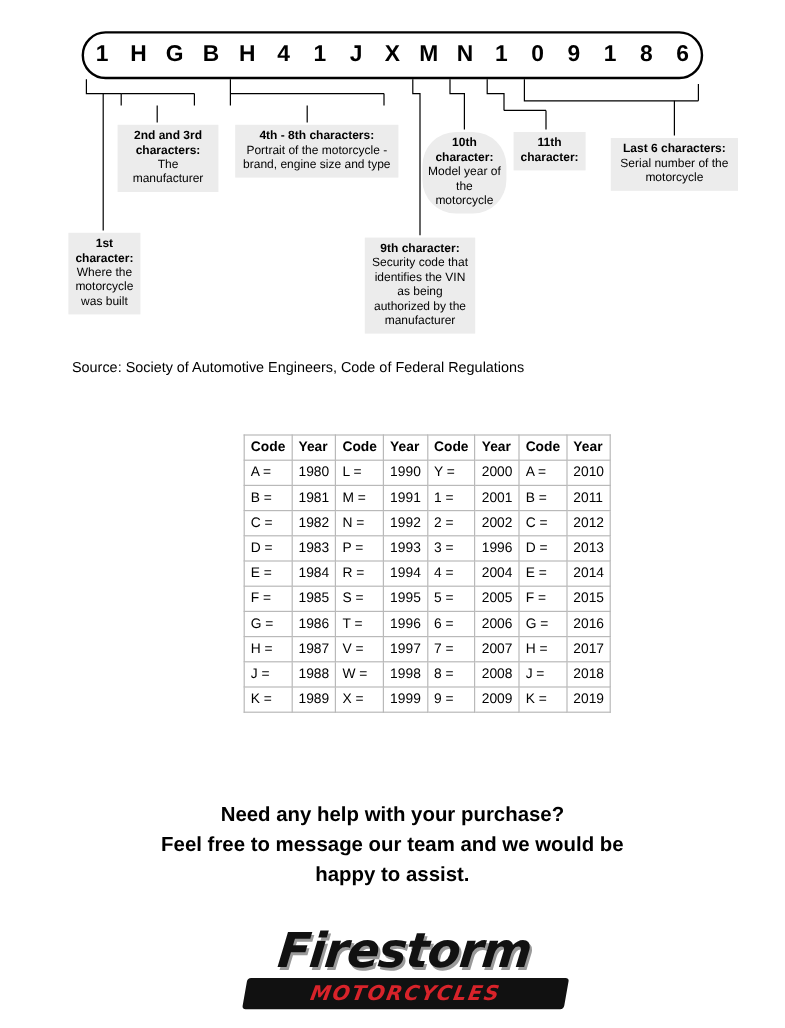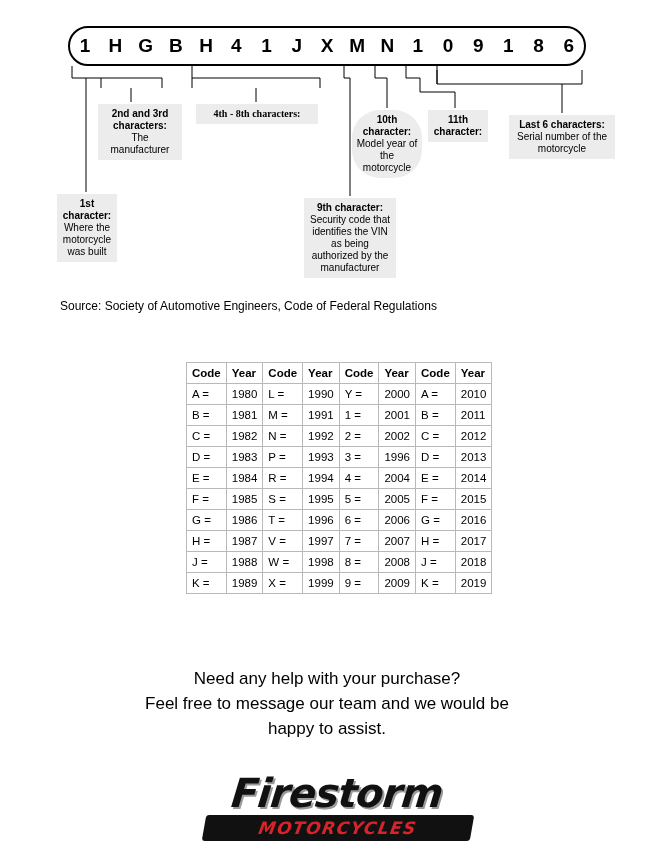--- a/index.html
+++ b/index.html
@@ -63,21 +63,21 @@
     text-align: center;
     padding: 4px 3px;
     box-sizing: border-box;
   }
   .callout b {
     font-weight: bold;
   }
 
   #callout-1 { left: 57px;  top: 194px; width: 60px; }
   #callout-2 { left: 98px;  top: 104px; width: 84px; }
-  #callout-3 { left: 196px; top: 104px; width: 122px; font-family: Liberation Serif, serif; }
+  #callout-3 { left: 196px; top: 104px; width: 136px; }
   #callout-4 { left: 304px; top: 198px; width: 92px; }
   #callout-5 { left: 352px; top: 110px; width: 70px; border-radius: 28px; }
   #callout-6 { left: 428px; top: 110px; width: 60px; }
   #callout-7 { left: 509px; top: 115px; width: 106px; }
 
   #source-note {
     position: absolute;
     left: 60px;
     top: 299px;
     font-size: 12px;
@@ -86,20 +86,21 @@
 
   
   #year-table-wrap {
     position: absolute;
     left: 186px;
     top: 362px;
   }
   table#year-table {
     border-collapse: collapse;
     font-size: 11.5px;
+    margin-left: 17px;
   }
   table#year-table th,
   table#year-table td {
     border: 1px solid #b9b9b9;
     padding: 4px 5px;
     text-align: left;
     height: 17px;
     box-sizing: border-box;
     white-space: nowrap;
   }
@@ -111,21 +112,21 @@
   table#year-table td.year { width: 34px; }
 
   
   #help-text {
     position: absolute;
     left: 0;
     top: 666px;
     width: 654px;
     text-align: center;
     font-size: 17px;
-    font-weight: normal;
+    font-weight: bold;
     line-height: 25px;
   }
 
   
   #logo {
     position: absolute;
     left: 172px;
     top: 768px;
     width: 330px;
     height: 80px;
@@ -225,20 +226,21 @@
     <span>Where the motorcycle was built</span>
   </div>
 
   <div class="callout" id="callout-2">
     <b>2nd and 3rd characters:</b><br>
     <span>The manufacturer</span>
   </div>
 
   <div class="callout" id="callout-3">
     <b>4th - 8th characters:</b><br>
+    <span>Portrait of the motorcycle - brand, engine size and type</span>
   </div>
 
   <div class="callout" id="callout-4">
     <b>9th character:</b><br>
     <span>Security code that identifies the VIN as being authorized by the manufacturer</span>
   </div>
 
   <div class="callout" id="callout-5">
     <b>10th character:</b><br>
     <span>Model year of the motorcycle</span>

